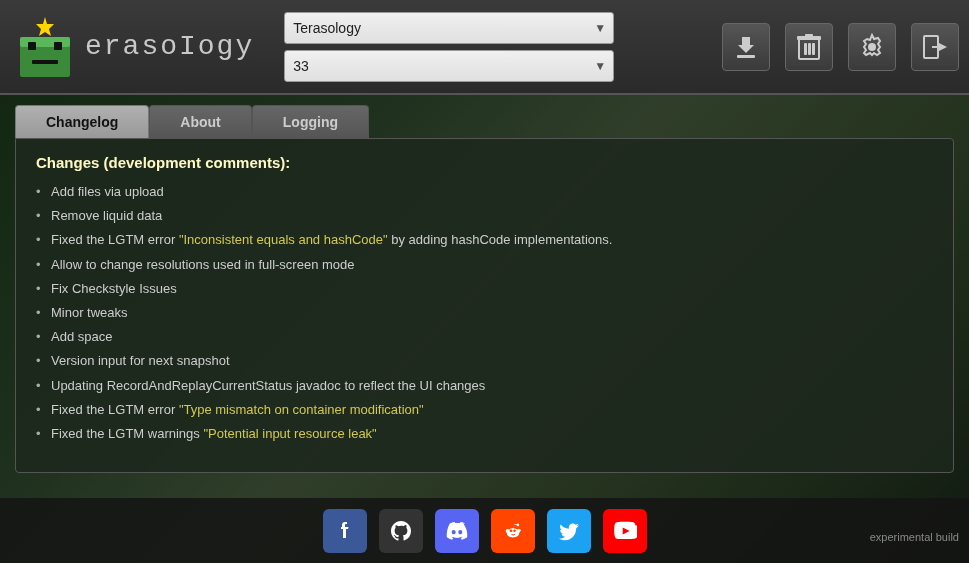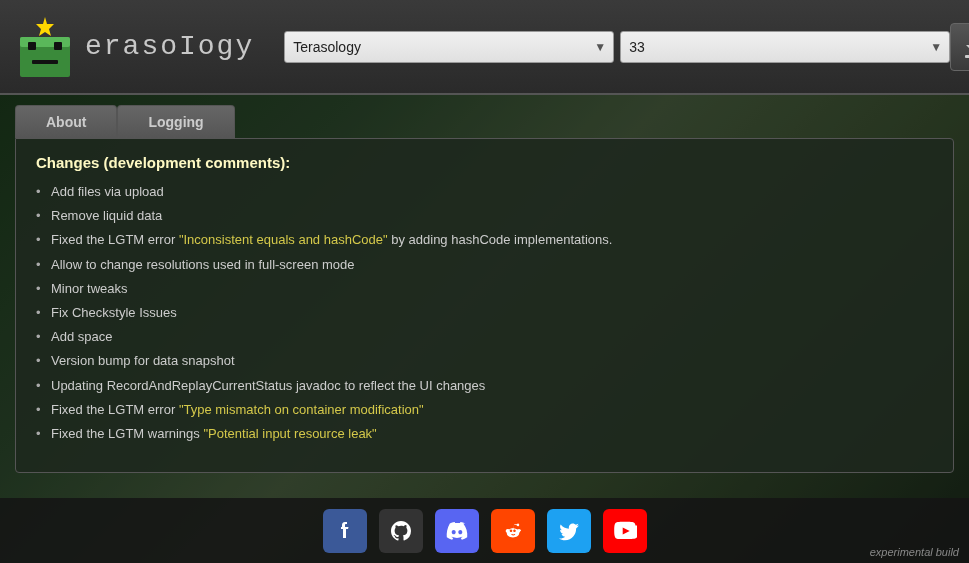--- a/index.html
+++ b/index.html
@@ -54,21 +54,21 @@
       font-size: 28px;
       font-weight: normal;
       color: #c8c8c8;
       font-family: 'Courier New', monospace;
       letter-spacing: 2px;
       margin-left: 5px;
     }
 
     .controls-area {
       display: flex;
-      flex-direction: row;
+      flex-direction: column;
       gap: 6px;
       margin-left: 10px;
     }
 
     .dropdown {
       width: 330px;
       height: 32px;
       background: linear-gradient(to bottom, #f0f0f0, #e0e0e0);
       border: 1px solid #999;
       border-radius: 3px;
@@ -242,25 +242,24 @@
 
     .social-facebook { background: #3b5998; }
     .social-github { background: #333; }
     .social-discord { background: #5865F2; }
     .social-reddit { background: #FF4500; }
     .social-twitter { background: #1DA1F2; }
     .social-youtube { background: #FF0000; }
 
     .experimental-text {
       position: absolute;
-      bottom: 5px;
+      bottom: 20px;
       right: 10px;
       color: #888;
       font-size: 11px;
-      font-style: italic;
     }
   </style>
 </head>
 <body>
 
 <div class="bg"></div>
 
 <div class="header">
   <div class="logo-area">
 
@@ -318,35 +317,36 @@
         <path d="M18 10 L26 14 L18 18 Z" fill="#ccc"></path>
         <line x1="17" y1="14" x2="11" y2="14" stroke="#ccc" stroke-width="2"></line>
       </svg>
     </div>
   </div>
 </div>
 
 <div class="main">
 
   <div class="tabs">
+    <div class="tab active">Changelog</div>
     <div class="tab">About</div>
     <div class="tab">Logging</div>
   </div>
 
   <div class="content-panel">
     <div class="panel-title">Changes (development comments):</div>
     <ul class="changelog-list" id="changelog-list">
     <li>Add files via upload</li>
         <li>Remove liquid data</li>
         <li>Fixed the LGTM error <span class="highlight-yellow">"Inconsistent equals and hashCode"</span> by adding hashCode implementations.</li>
         <li>Allow to change resolutions used in full-screen mode</li>
+        <li>Fix Checkstyle Issues</li>
         <li>Minor tweaks</li>
-        <li>Fix Checkstyle Issues</li>
         <li>Add space</li>
-        <li>Version bump for data snapshot</li>
+        <li>Version input for next snapshot</li>
         <li>Updating RecordAndReplayCurrentStatus javadoc to reflect the UI changes</li>
         <li>Fixed the LGTM error <span class="highlight-yellow">"Type mismatch on container modification"</span></li>
         <li>Fixed the LGTM warnings <span class="highlight-yellow">"Potential input resource leak"</span></li>
       </ul>
   </div>
 </div>
 
 <div class="footer">
   <a class="social-btn social-facebook" title="Facebook">
     <svg width="22" height="22" viewBox="0 0 22 22" fill="white">

